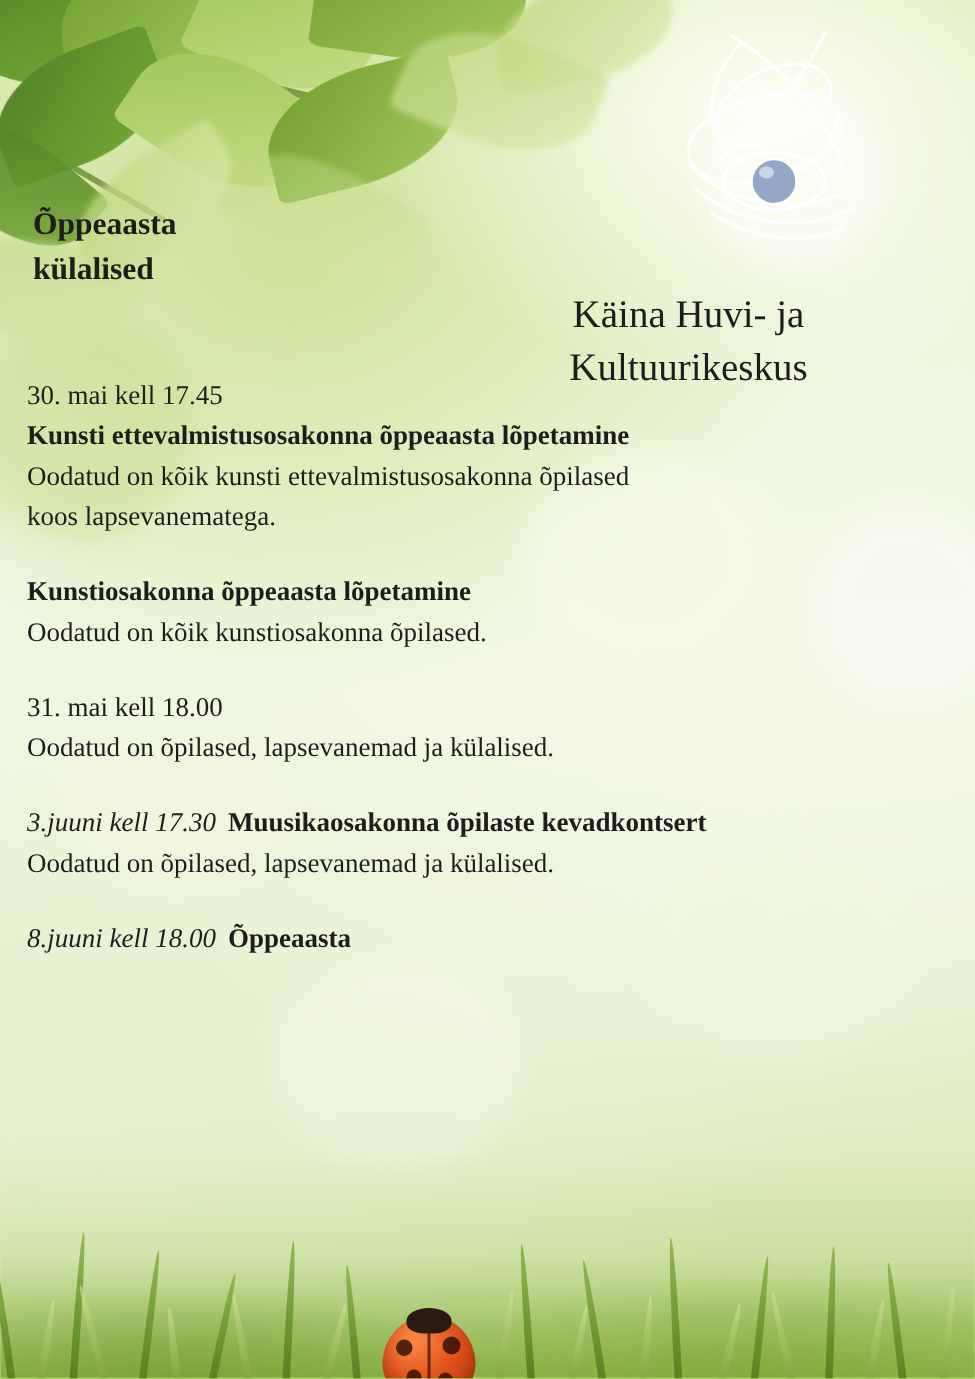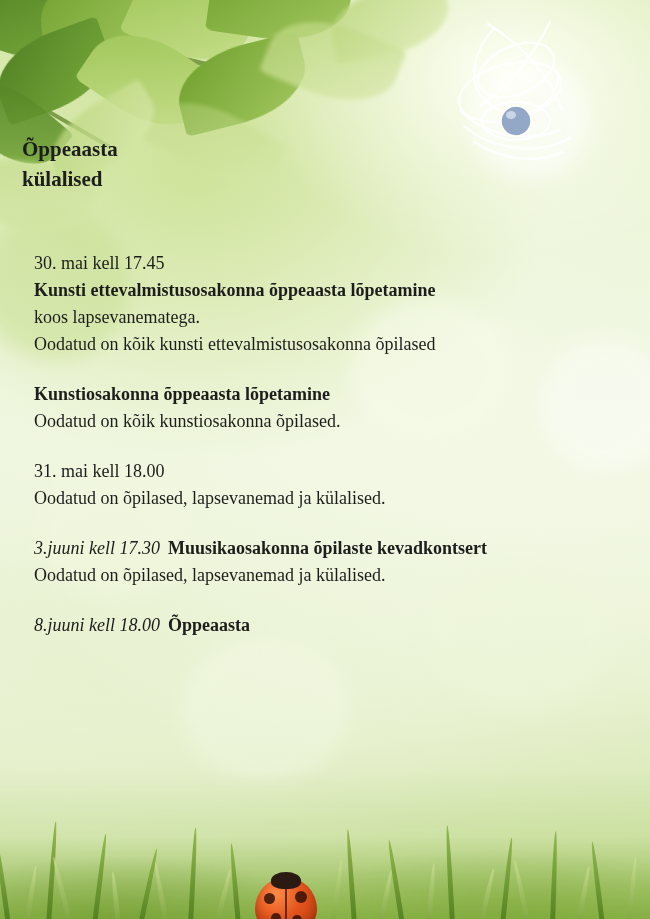--- a/index.html
+++ b/index.html
@@ -131,21 +131,21 @@
     right: 26px;
     top: 192px;
     width: 330px;
     text-align: center;
     font-size: 26px;
     line-height: 1.35;
     color: #1d1d1b;
   }
   .events {
     position: absolute;
-    left: 34px;
+    left: 18px;
     top: 250px;
     width: 608px;
   }
   .event {
     margin-bottom: 23px;
     color: #1d1d1b;
   }
   .event .when {
     font-size: 18px;
     line-height: 1.5;
@@ -214,28 +214,32 @@
         <ellipse cx="81" cy="101" rx="5" ry="4" fill="#cfdaea" opacity=".9"></ellipse>
       </g>
     </svg>
   </div>
 
   <div class="heading-left">
     <div>Õppeaasta</div>
     <div>külalised</div>
   </div>
 
+  <div class="org-title">
+    <div>Käina Huvi- ja</div>
+    <div>Kultuurikeskus</div>
+  </div>
 
   <div class="events">
 
     <div class="event">
       <div class="when">30. mai kell 17.45</div>
       <div class="what">Kunsti ettevalmistusosakonna õppeaasta lõpetamine</div>
+      <div class="who">Oodatud on kõik kunsti ettevalmistusosakonna õpilased</div>
       <div class="who">koos lapsevanematega.</div>
-      <div class="who">Oodatud on kõik kunsti ettevalmistusosakonna õpilased</div>
     </div>
 
     <div class="event">
       <div class="what">Kunstiosakonna õppeaasta lõpetamine</div>
       <div class="who">Oodatud on kõik kunstiosakonna õpilased.</div>
     </div>
 
     <div class="event">
       <div class="when">31. mai kell 18.00</div>
       <div class="who">Oodatud on õpilased, lapsevanemad ja külalised.</div>

